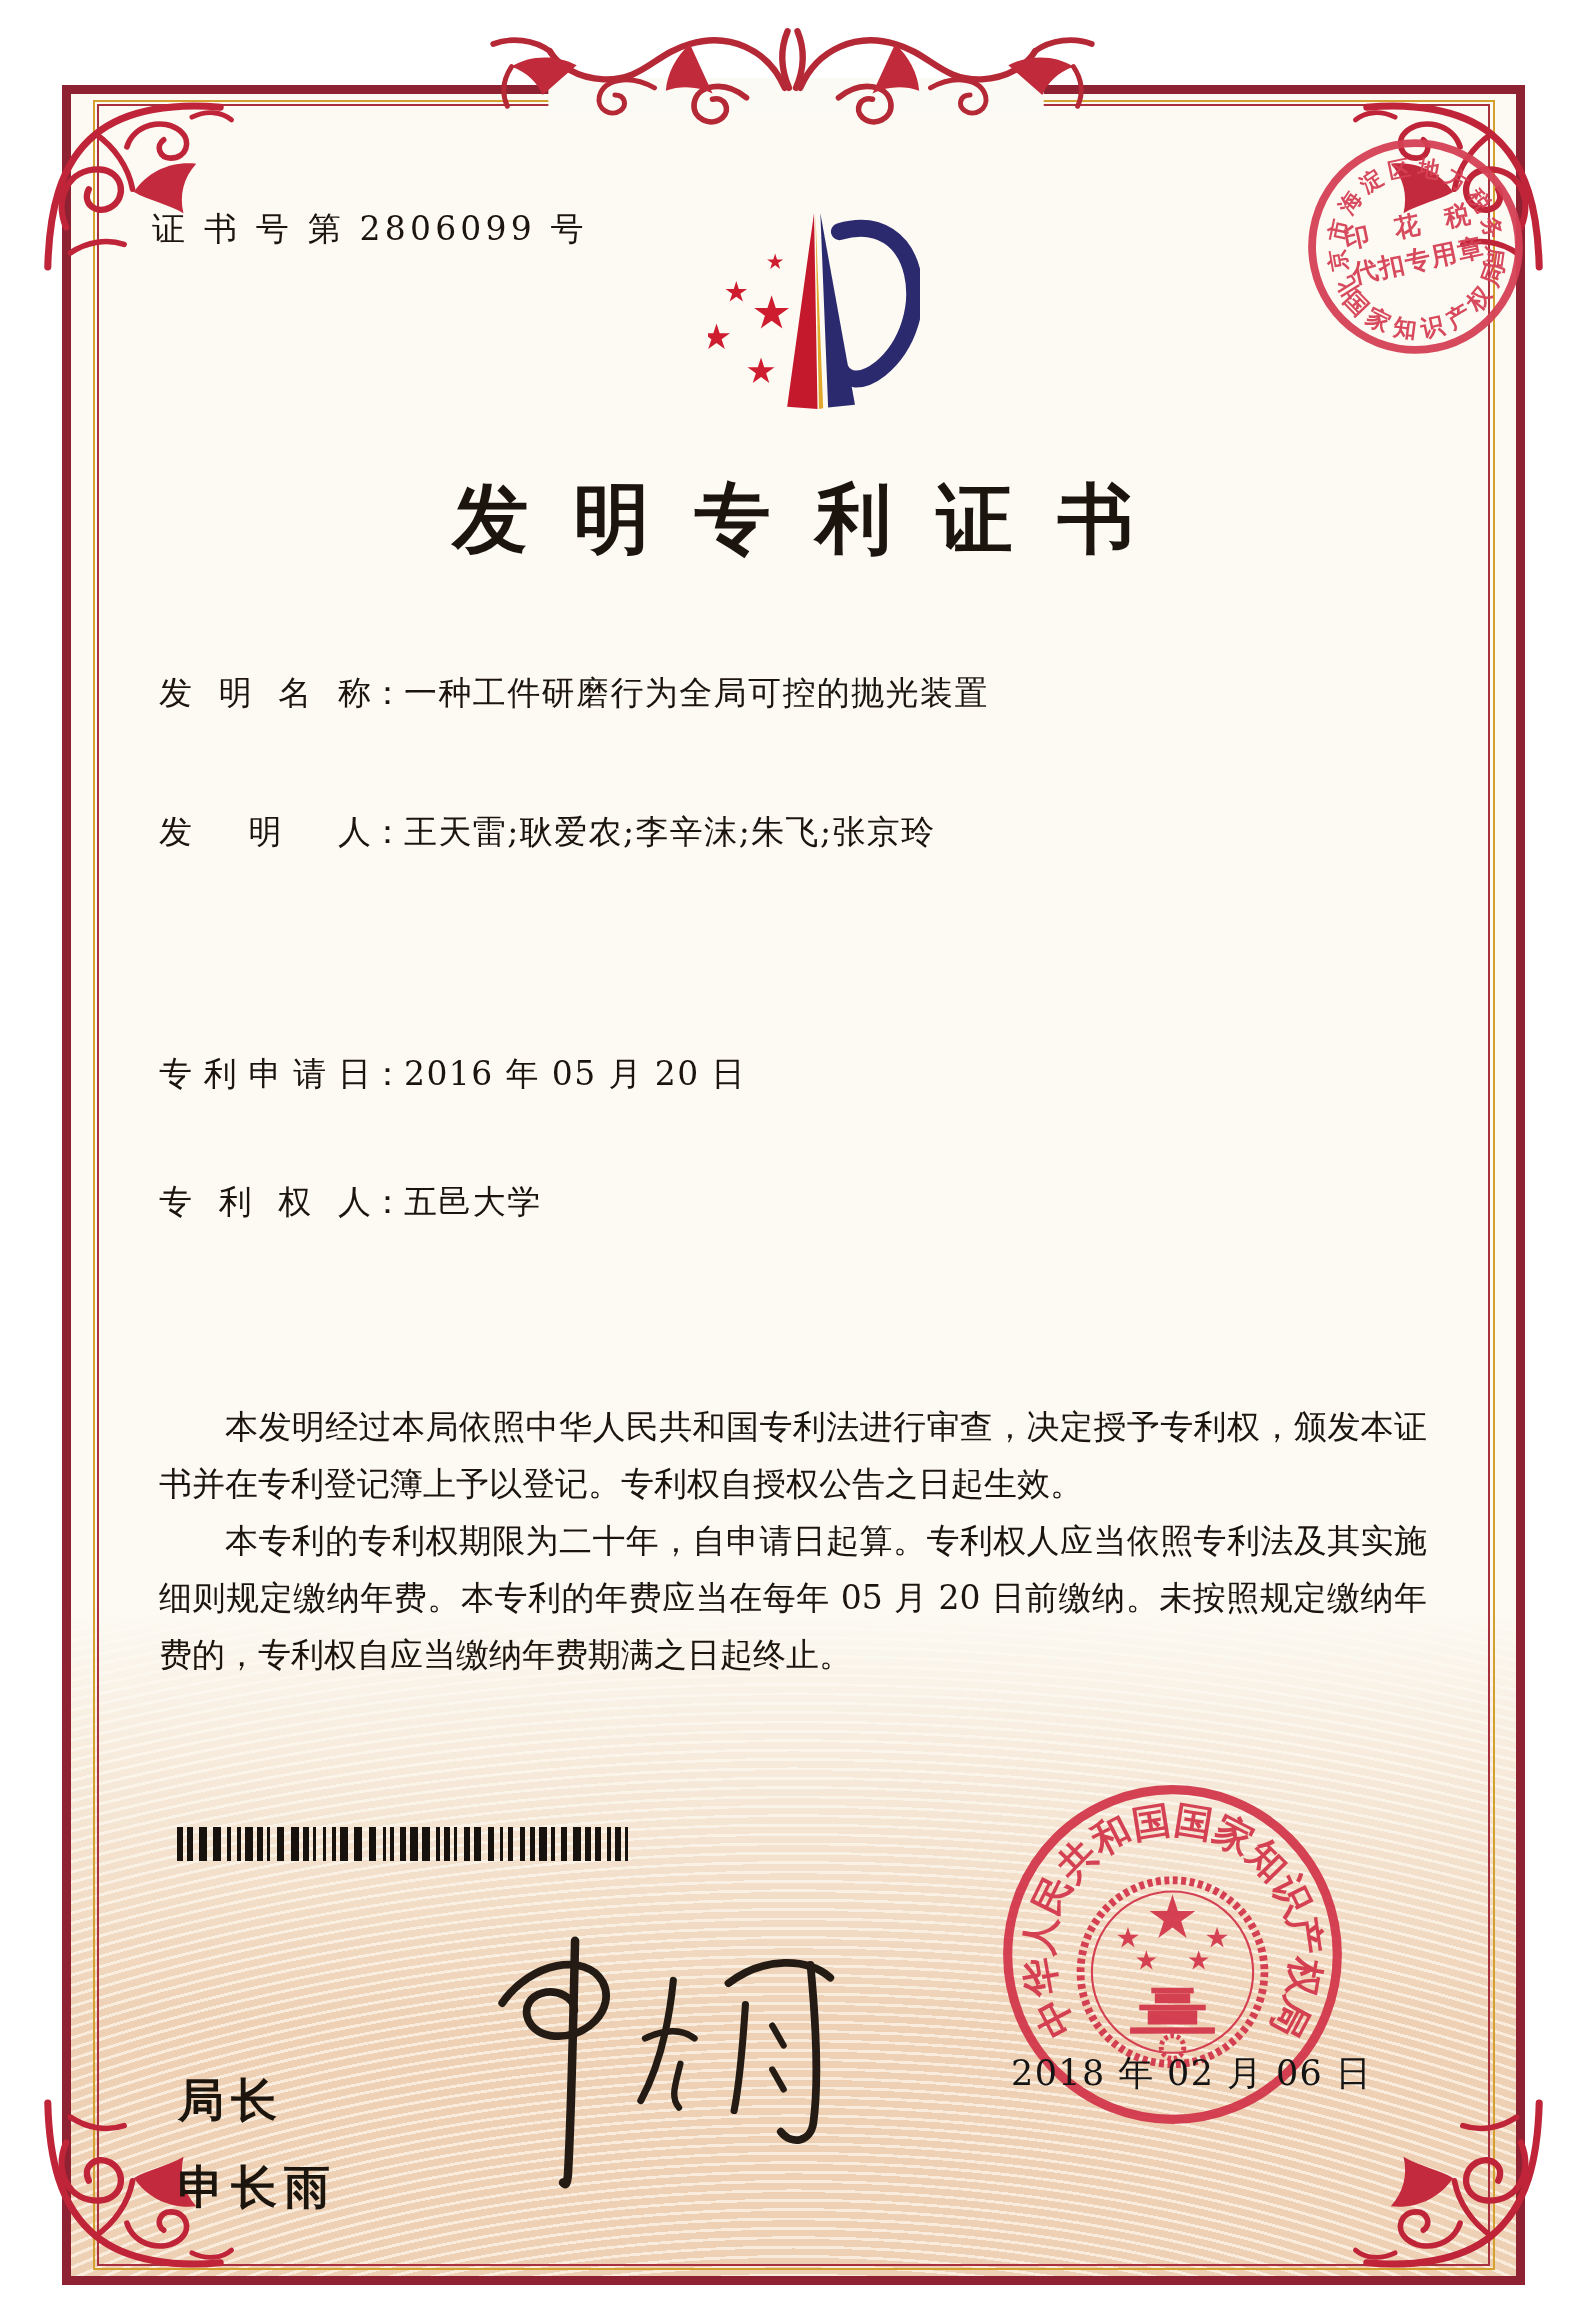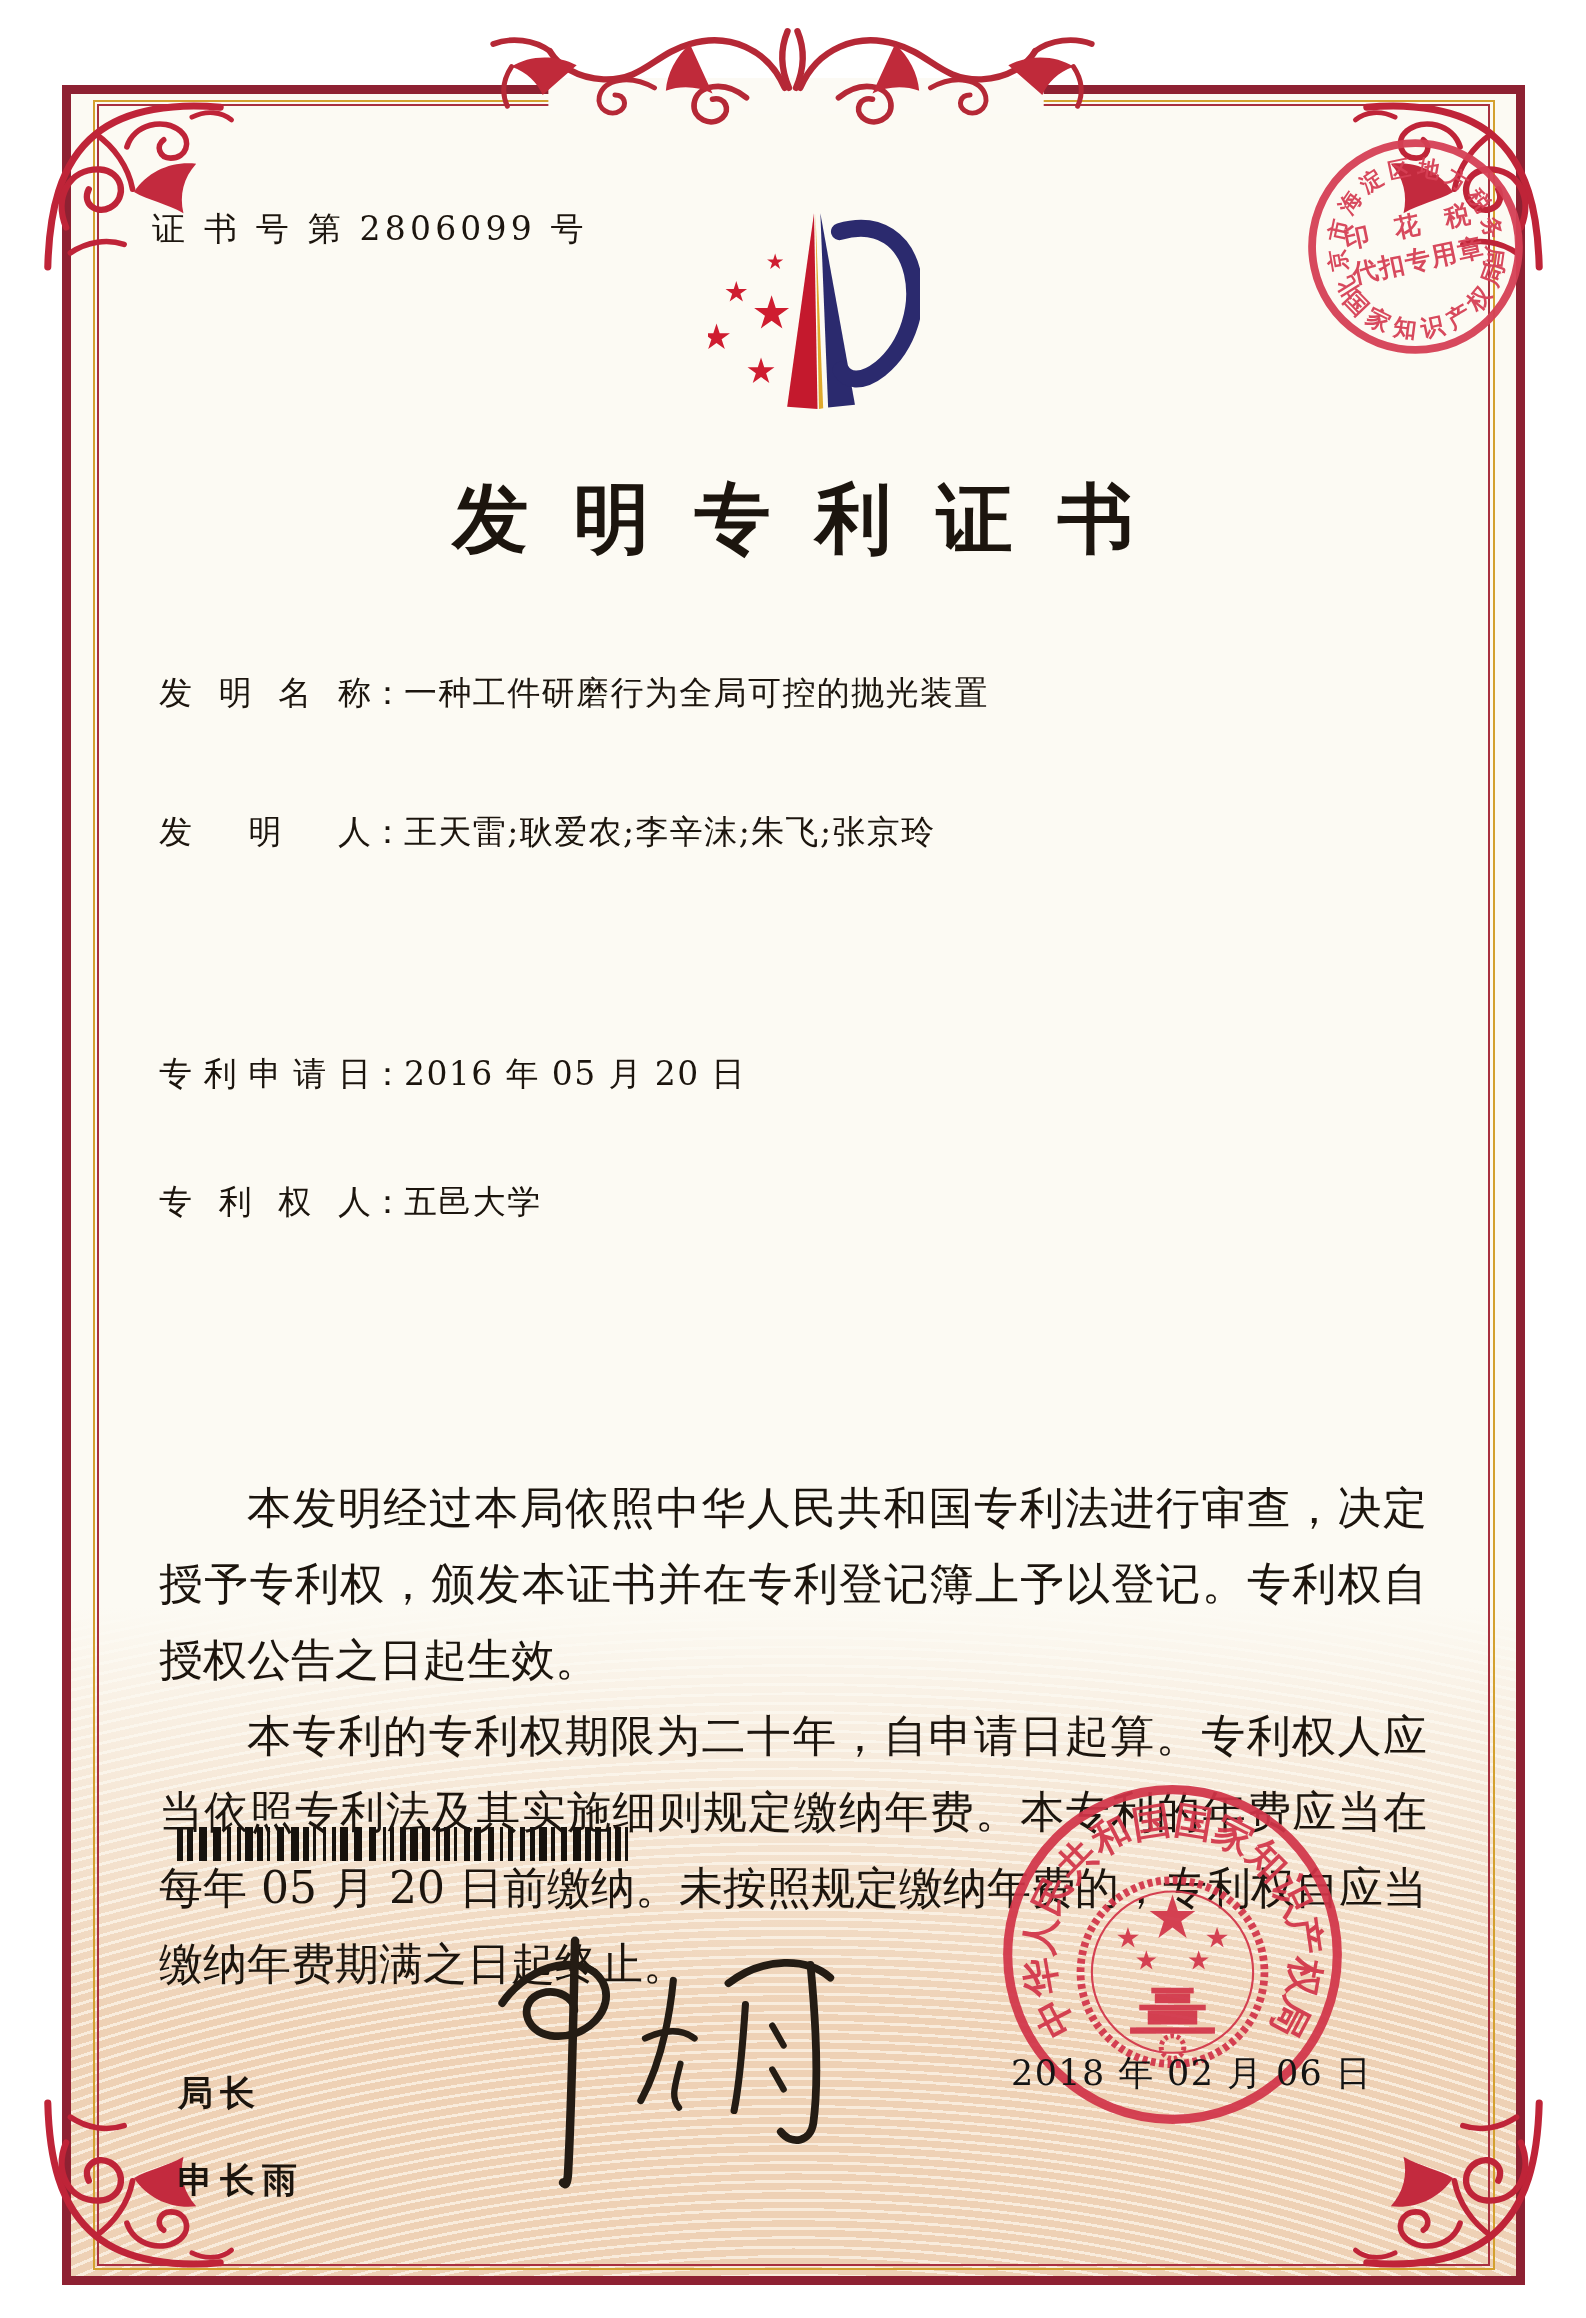--- a/index.html
+++ b/index.html
@@ -17,27 +17,27 @@
   .corner{position:absolute;width:212px;height:212px;z-index:3;}
   .corner.tr{transform:scale(-1,1);} .corner.bl{transform:scale(1,-1);} .corner.br{transform:scale(-1,-1);}
   
   .certno{position:absolute;left:152px;top:207px;font-size:33px;letter-spacing:4.2px;z-index:4;}
   .title{position:absolute;left:0;width:100%;top:469px;text-align:center;font-size:76px;font-weight:700;
          letter-spacing:45px;text-indent:45px;z-index:4;}
   .field{position:absolute;left:159px;font-size:33px;z-index:4;white-space:nowrap;}
   .field .lab{display:inline-block;width:212px;text-align:justify;text-align-last:justify;vertical-align:bottom;}
   .field .val{letter-spacing:1.4px;}
   .f0{top:671px;} .f1{top:798px;margin-top:12px;} .f2{top:926px;} .f3{top:1052px;} .f4{top:1180px;} .f5{top:1307px;}
-  .body-text{position:absolute;left:159px;top:1470px;width:1268px;font-size:44px;line-height:76px;
+  .body-text{position:absolute;left:159px;top:1398px;width:1268px;font-size:33px;line-height:57px;
              text-align:justify;z-index:4;}
   .body-text p{margin:0;text-indent:2em;}
   .barcode{position:absolute;left:177px;top:1827px;width:457px;height:34px;z-index:4;font-size:0;}
   .barcode span{display:inline-block;height:100%;background:#17120d;}
   .barcode span.g{background:transparent;}
-  .officer{position:absolute;left:178px;font-size:35px;font-weight:700;letter-spacing:7px;
+  .officer{position:absolute;left:178px;font-size:46px;font-weight:700;letter-spacing:7px;
            font-family:"DejaVu Sans","Liberation Sans",sans-serif;z-index:4;}
   .o1{top:2070px;} .o2{top:2157px;}
   .sig{position:absolute;left:396px;top:1897px;z-index:4;}
   .seal{position:absolute;left:978px;top:1760px;z-index:4;opacity:.93;}
   .seal text{font-size:54px;font-weight:700;fill:#d23549;font-family:"DejaVu Serif","Liberation Serif",serif;}
   .stamp{position:absolute;left:1288px;top:119px;z-index:4;opacity:.95;}
   .stamp text{fill:#d64055;font-weight:700;font-family:"DejaVu Serif","Liberation Serif",serif;}
   .stamp .arc-t text{font-size:31px;} .stamp .arc-b text{font-size:33px;}
   .stamp .c1{font-size:36px;letter-spacing:12px;} .stamp .c2{font-size:36px;letter-spacing:2px;}
   .grantdate{position:absolute;left:1011px;top:2050px;font-size:35px;letter-spacing:1.4px;color:#141414;z-index:5;}

